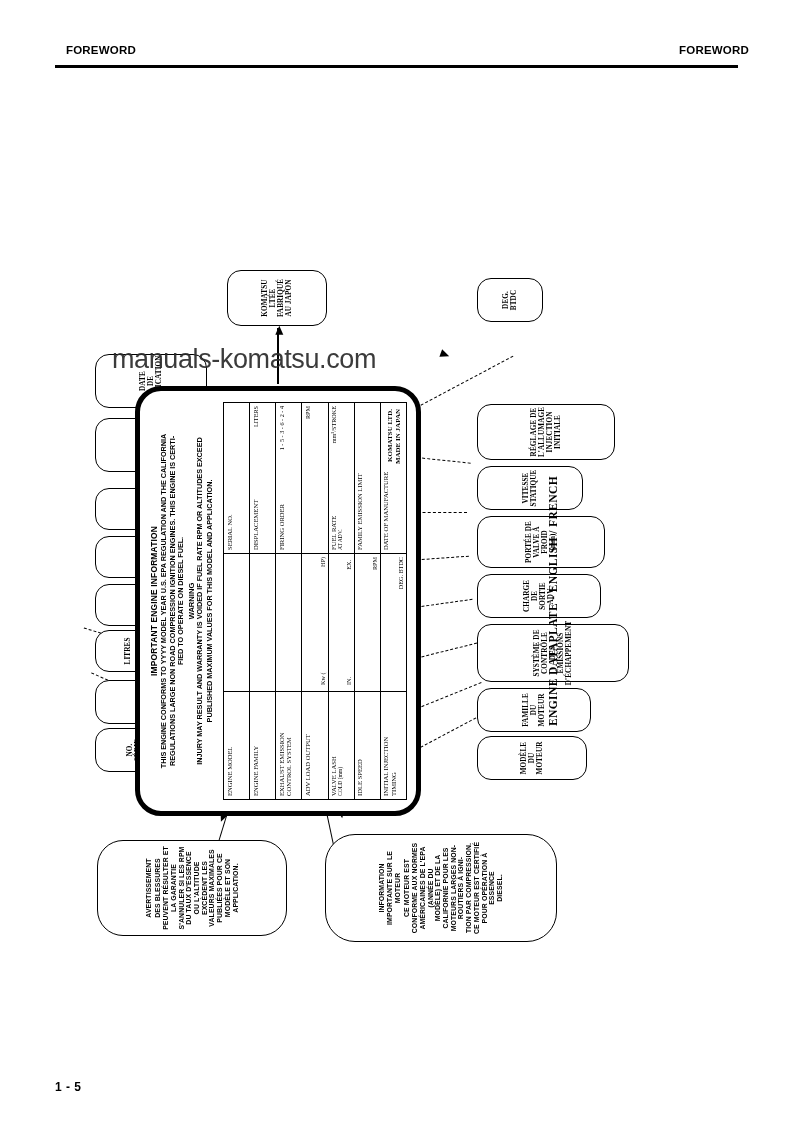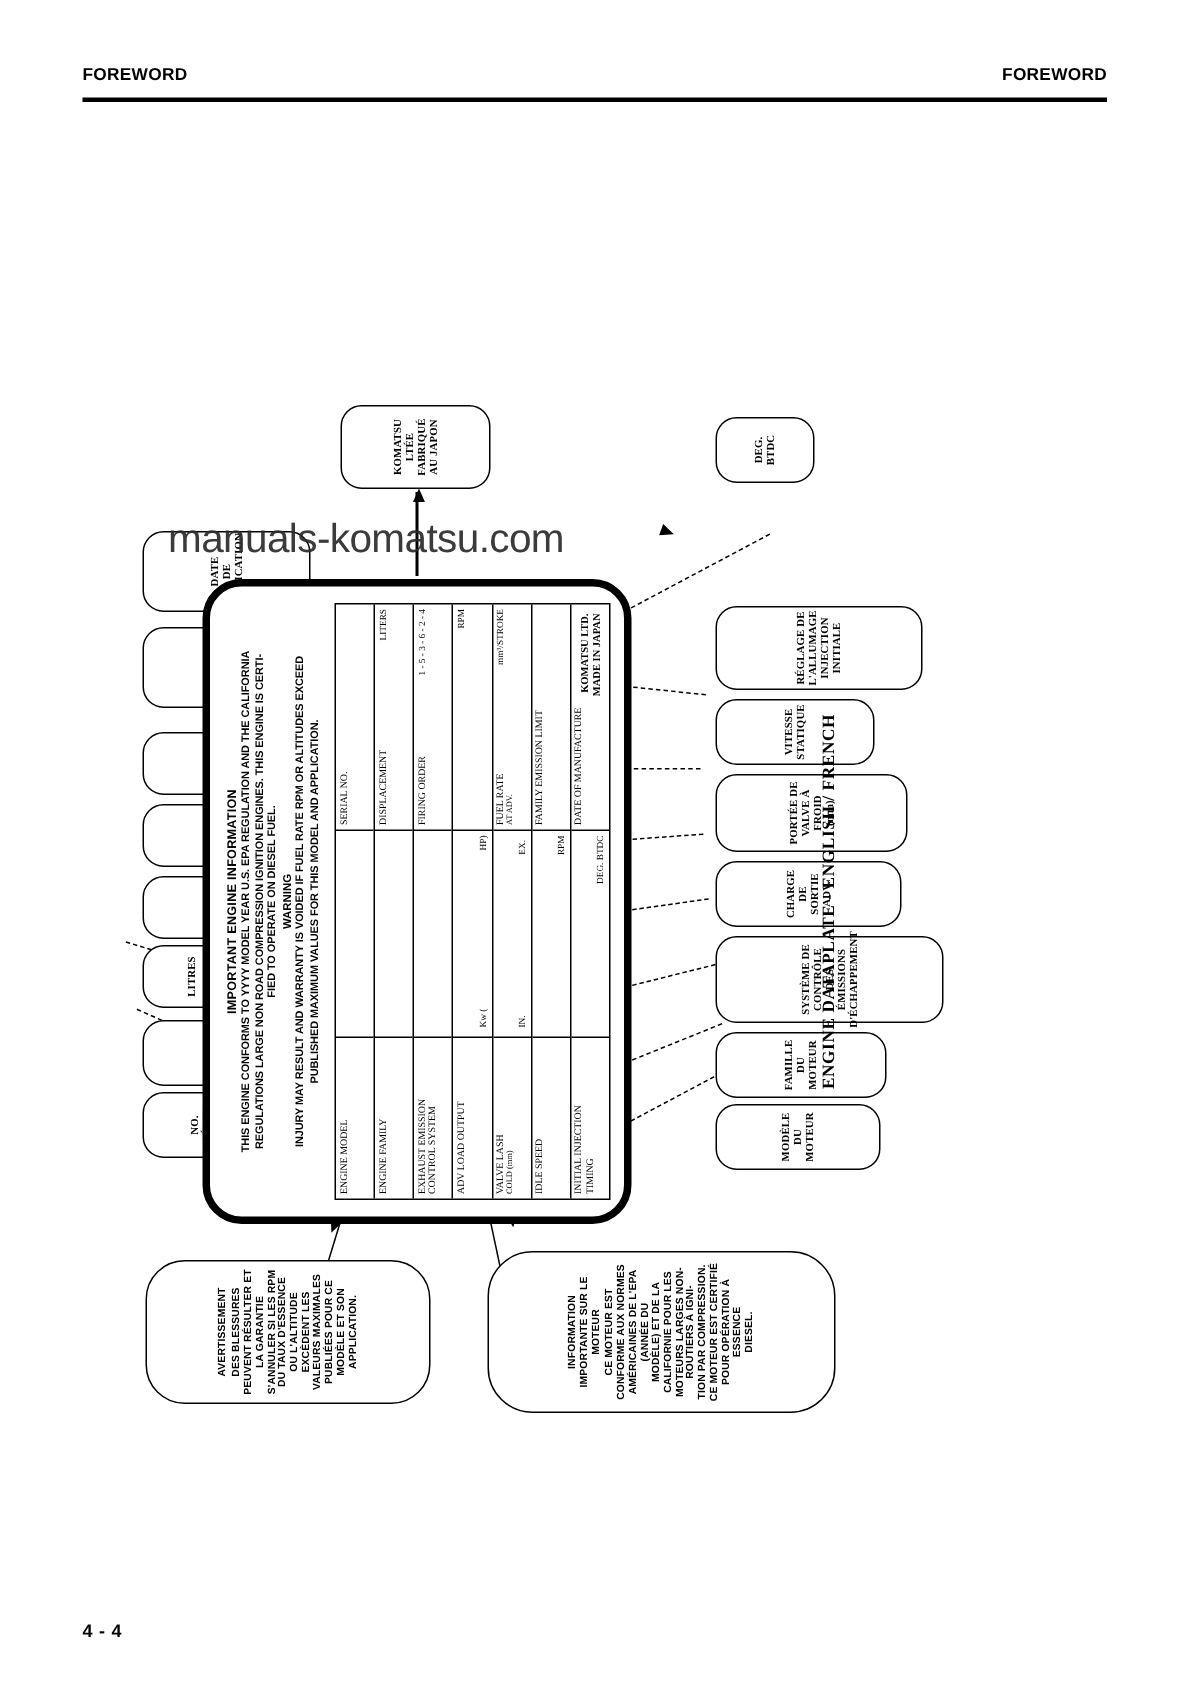--- a/index.html
+++ b/index.html
@@ -12,21 +12,21 @@
     height: 1123px;
     position: relative;
     font-family: "Liberation Sans", sans-serif;
     color: #000;
     overflow: hidden;
   }
 
   
   .page-header {
     position: absolute;
-    left: 55px;
+    left: 66px;
     top: 44px;
     width: 683px;
     height: 26px;
   }
   .page-header .hdr-left,
   .page-header .hdr-right {
     position: absolute;
     top: 0;
     font-size: 11.5px;
     font-weight: bold;
@@ -269,21 +269,21 @@
   }
 </style>
 </head>
 <body>
 
 <div class="page-header">
   <div class="hdr-left">FOREWORD</div>
   <div class="hdr-right">FOREWORD</div>
 </div>
 <div class="header-rule"></div>
-<div class="page-footer">4 - 4</div>
+<div class="page-footer">1 - 5</div>
 
 <div class="figure-stage">
   <div class="figure-rot">
 
     <div class="leader" style="left:264px; top:110px; width:95px; transform:rotate(-61deg);"></div>
     <div class="leader" style="left:296px; top:110px; width:105px; transform:rotate(-66deg);"></div>
     <div class="leader" style="left:352px; top:110px; width:108px; transform:rotate(-73deg);"></div>
     <div class="leader" style="left:398px; top:110px; width:86px; transform:rotate(-80deg);"></div>
     <div class="leader" style="left:452px; top:110px; width:66px; transform:rotate(-83deg);"></div>
     <div class="leader" style="left:498px; top:110px; width:62px; transform:rotate(-86deg);"></div>

